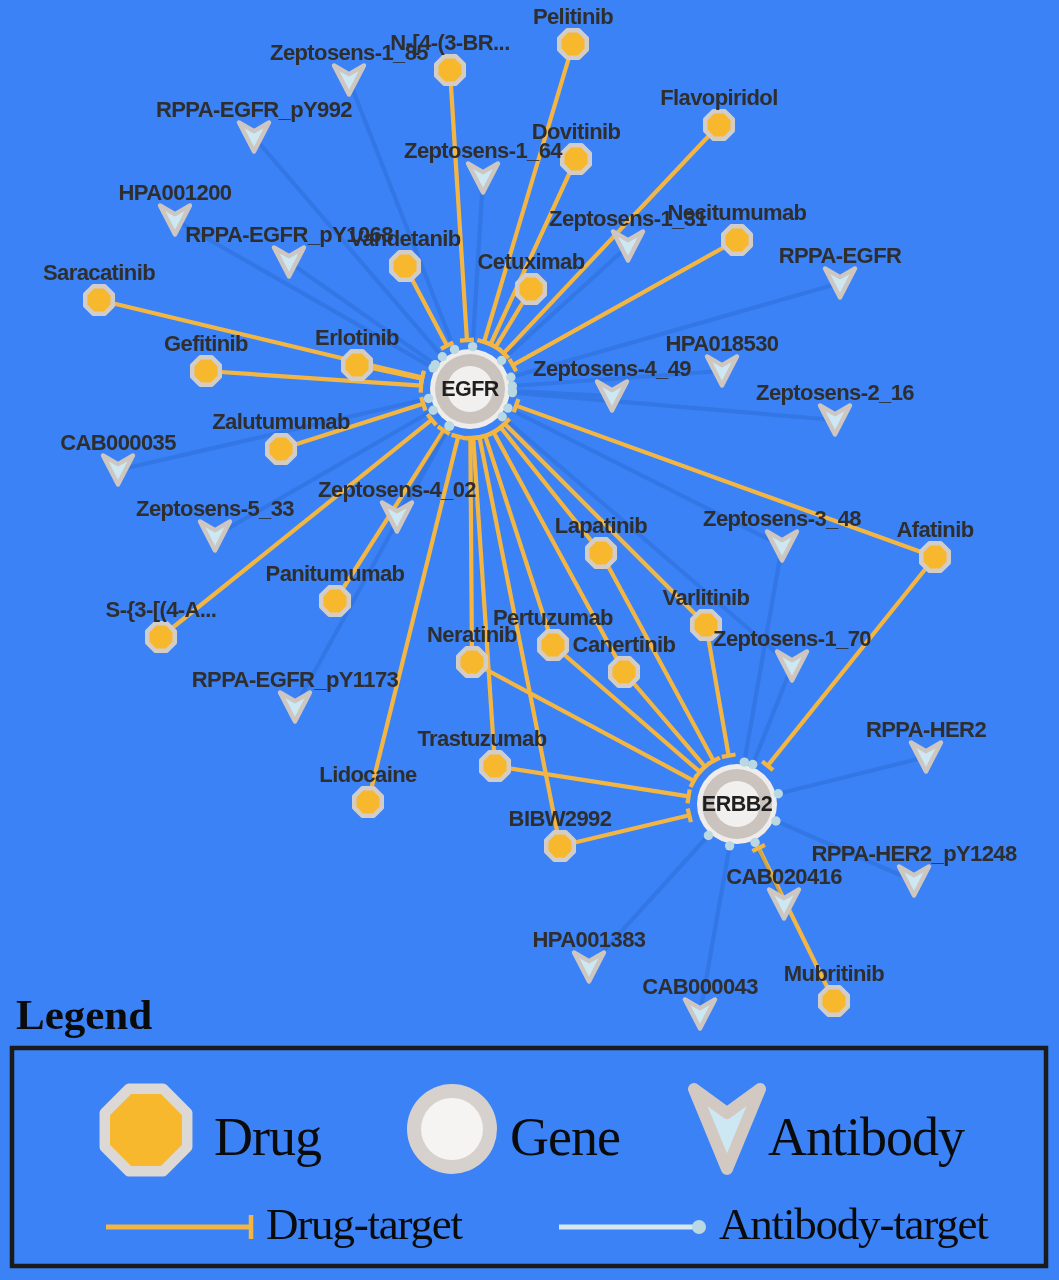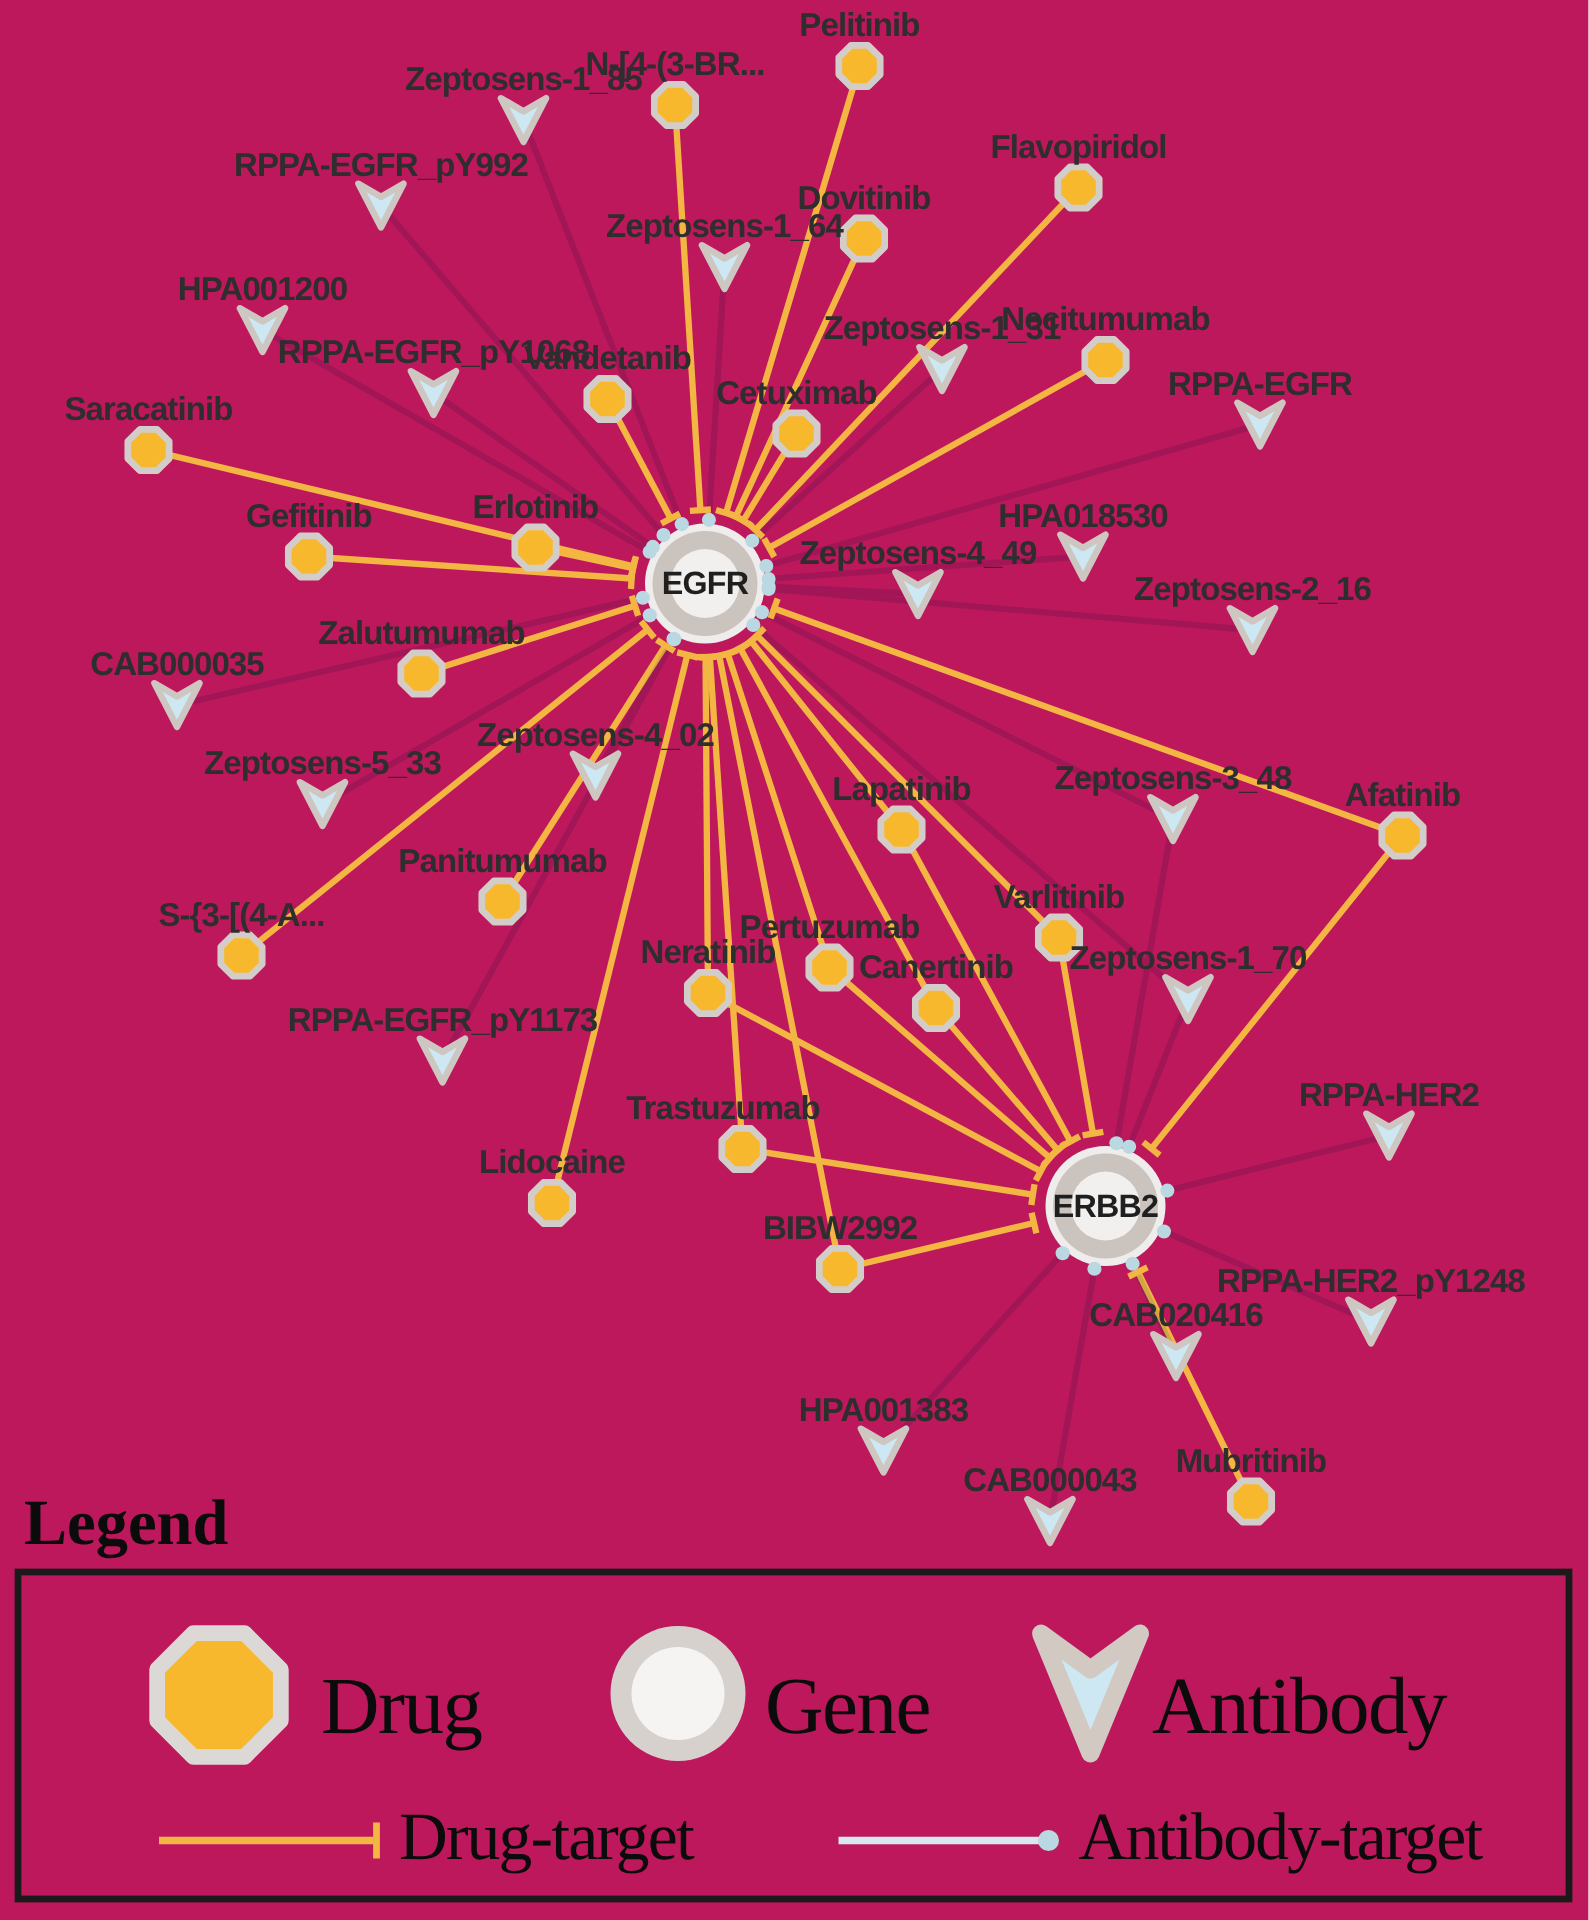--- a/index.html
+++ b/index.html
@@ -4,21 +4,21 @@
 <style>
   html, body {
     margin: 0;
     padding: 0;
     background: #fafaf9;
   }
   .figure-canvas {
     position: relative;
     width: 1059px;
     height: 1280px;
-    background: #be185d;
+    background: #3b82f6;
     overflow: hidden;
   }
   #layer-antibody-edges { mix-blend-mode: multiply; }
   svg text.node-label {
     font-family: "Liberation Sans", sans-serif;
     font-weight: bold;
     fill: #2e2e2e;
   }
   svg text.gene-label {
     font-family: "Liberation Sans", sans-serif;

